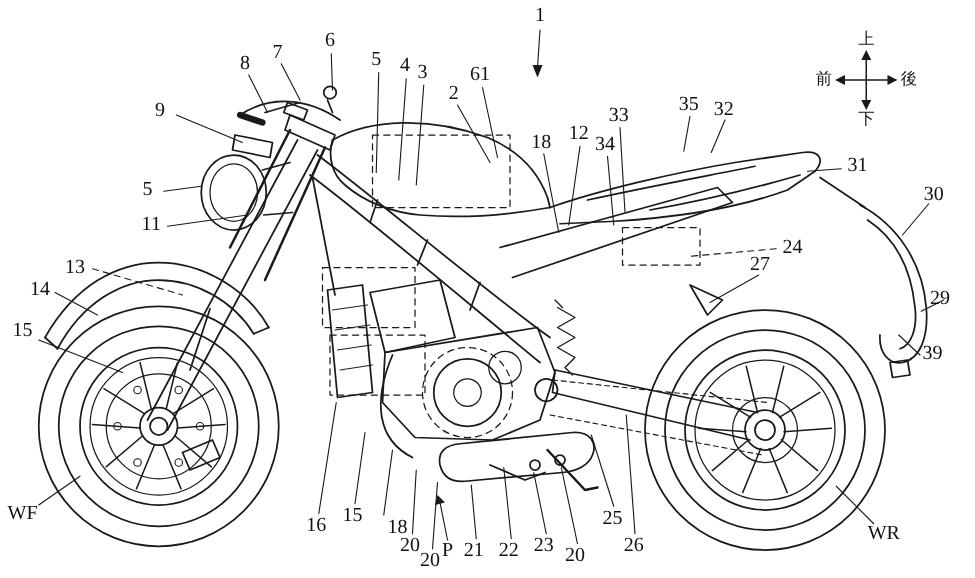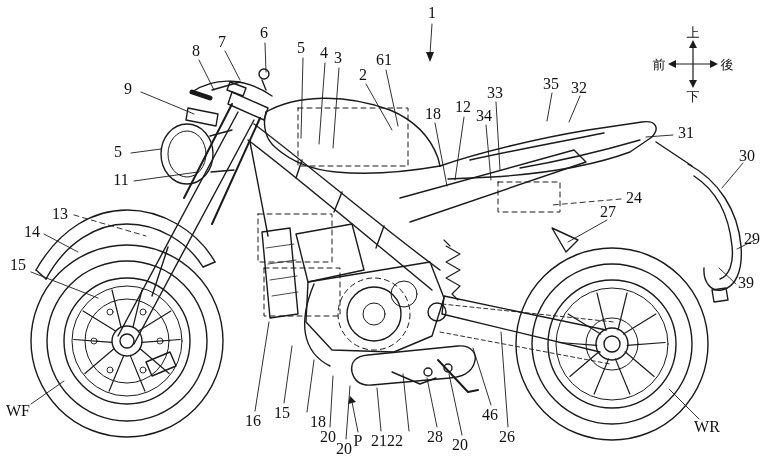--- a/index.html
+++ b/index.html
@@ -247,24 +247,24 @@
   <span class="lbl" style="left:463px;top:107px">12</span>
   <span class="lbl" style="left:60px;top:214px">13</span>
   <span class="lbl" style="left:32px;top:232px">14</span>
   <span class="lbl" style="left:18px;top:265px">15</span>
   <span class="lbl" style="left:253px;top:421px">16</span>
   <span class="lbl" style="left:282px;top:413px">15</span>
   <span class="lbl" style="left:318px;top:422px">18</span>
   <span class="lbl" style="left:328px;top:437px">20</span>
   <span class="lbl" style="left:344px;top:449px">20</span>
   <span class="lbl" style="left:379px;top:441px">21</span>
-  <span class="lbl" style="left:395px;top:441px">22</span>
-  <span class="lbl" style="left:435px;top:437px">28</span>
+  <span class="lbl" style="left:407px;top:441px">22</span>
+  <span class="lbl" style="left:435px;top:437px">23</span>
   <span class="lbl" style="left:460px;top:445px">20</span>
-  <span class="lbl" style="left:490px;top:415px">46</span>
+  <span class="lbl" style="left:490px;top:415px">25</span>
   <span class="lbl" style="left:507px;top:437px">26</span>
   <span class="lbl" style="left:608px;top:212px">27</span>
   <span class="lbl" style="left:634px;top:198px">24</span>
   <span class="lbl" style="left:752px;top:239px">29</span>
   <span class="lbl" style="left:747px;top:156px">30</span>
   <span class="lbl" style="left:686px;top:133px">31</span>
   <span class="lbl" style="left:579px;top:88px">32</span>
   <span class="lbl" style="left:495px;top:93px">33</span>
   <span class="lbl" style="left:484px;top:116px">34</span>
   <span class="lbl" style="left:551px;top:84px">35</span>

